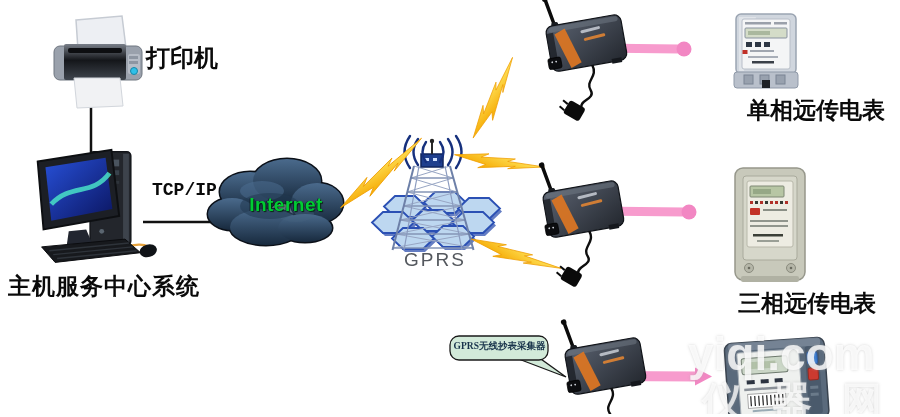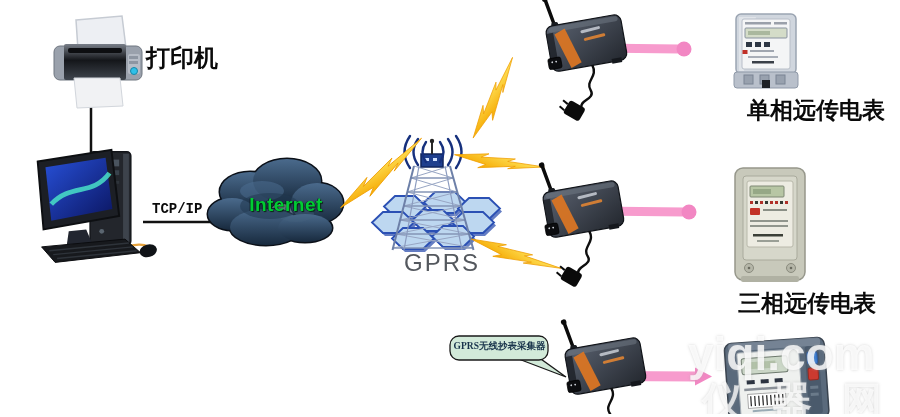--- a/index.html
+++ b/index.html
@@ -2,25 +2,25 @@
 <html><head>
 <meta charset="utf-8">
 <style>
   html,body{margin:0;padding:0;background:#fff;}
   #canvas{position:relative;width:900px;height:414px;background:#ffffff;overflow:hidden;
           font-family:"Liberation Sans",sans-serif;}
   #bg{position:absolute;left:0;top:0;z-index:1;}
   .lbl{position:absolute;z-index:10;font-weight:bold;color:#0a0a0a;white-space:nowrap;}
   #lbl-printer{left:146px;top:42px;font-size:24px;}
   #lbl-host{left:8px;top:271px;font-size:23px;letter-spacing:1px;}
-  #lbl-tcpip{left:152px;top:201px;font-size:14px;font-family:"Liberation Mono",monospace;}
+  #lbl-tcpip{left:152px;top:180px;font-size:18px;font-family:"Liberation Mono",monospace;}
   #lbl-internet{left:228px;top:194px;width:116px;text-align:center;font-size:19px;
       font-family:Liberation Sans, sans-serif;color:#00cc33;letter-spacing:.5px;
       text-shadow:1px 1px 1px rgba(0,30,5,.85), -1px 0 0 rgba(0,0,0,.45);}
-  #lbl-gprs{left:404px;top:249px;font-size:24px;font-weight:normal;color:#54585e;letter-spacing:2px;}
+  #lbl-gprs{left:404px;top:249px;font-size:19px;font-weight:normal;color:#54585e;letter-spacing:2px;}
   #lbl-callout{left:452px;top:340px;width:95px;text-align:center;font-size:9.5px;
       color:#17324a;font-family:"Liberation Serif",serif;z-index:12;}
   #lbl-meter1{left:747px;top:95px;font-size:23px;}
   #lbl-meter2{left:738px;top:288px;font-size:23px;}
   .wm{position:absolute;z-index:50;font-weight:bold;color:rgba(255,255,255,.8);
       text-shadow:0 0 3px rgba(165,165,165,.45);pointer-events:none;white-space:nowrap;}
   #wm1{left:688px;top:327px;font-size:46px;}
   #wm2{left:702px;top:374px;font-size:40px;letter-spacing:30px;color:rgba(255,255,255,.75);}
 </style>
 </head>
@@ -323,20 +323,21 @@
     <rect x="24" y="68" width="30" height="2" fill="#99aab4"></rect>
     <rect x="80" y="8" width="14" height="68" rx="3" fill="#4a5a6c"></rect>
     <rect x="82" y="14" width="10" height="12" rx="2" fill="#3a7fd6" stroke="#2a5ca6"></rect>
     <rect x="82" y="30" width="10" height="12" rx="2" fill="#cc3a30" stroke="#992a22"></rect>
     <rect x="83" y="48" width="8" height="3" fill="#6a7a8a"></rect>
         <rect x="83" y="55" width="8" height="3" fill="#6a7a8a"></rect>
   </g>
 </svg>
 
 <div class="lbl" id="lbl-printer">打印机</div>
+<div class="lbl" id="lbl-host">主机服务中心系统</div>
 <div class="lbl" id="lbl-tcpip">TCP/IP</div>
 <div class="lbl" id="lbl-internet">Internet</div>
 <div class="lbl" id="lbl-gprs">GPRS</div>
 <div class="lbl" id="lbl-callout">GPRS无线抄表采集器</div>
 <div class="lbl" id="lbl-meter2">三相远传电表</div>
 <div class="lbl" id="lbl-meter1">单相远传电表</div>
 
 <div class="wm" id="wm1">yiqi.com</div>
 <div class="wm" id="wm2">仪器网</div>
 

